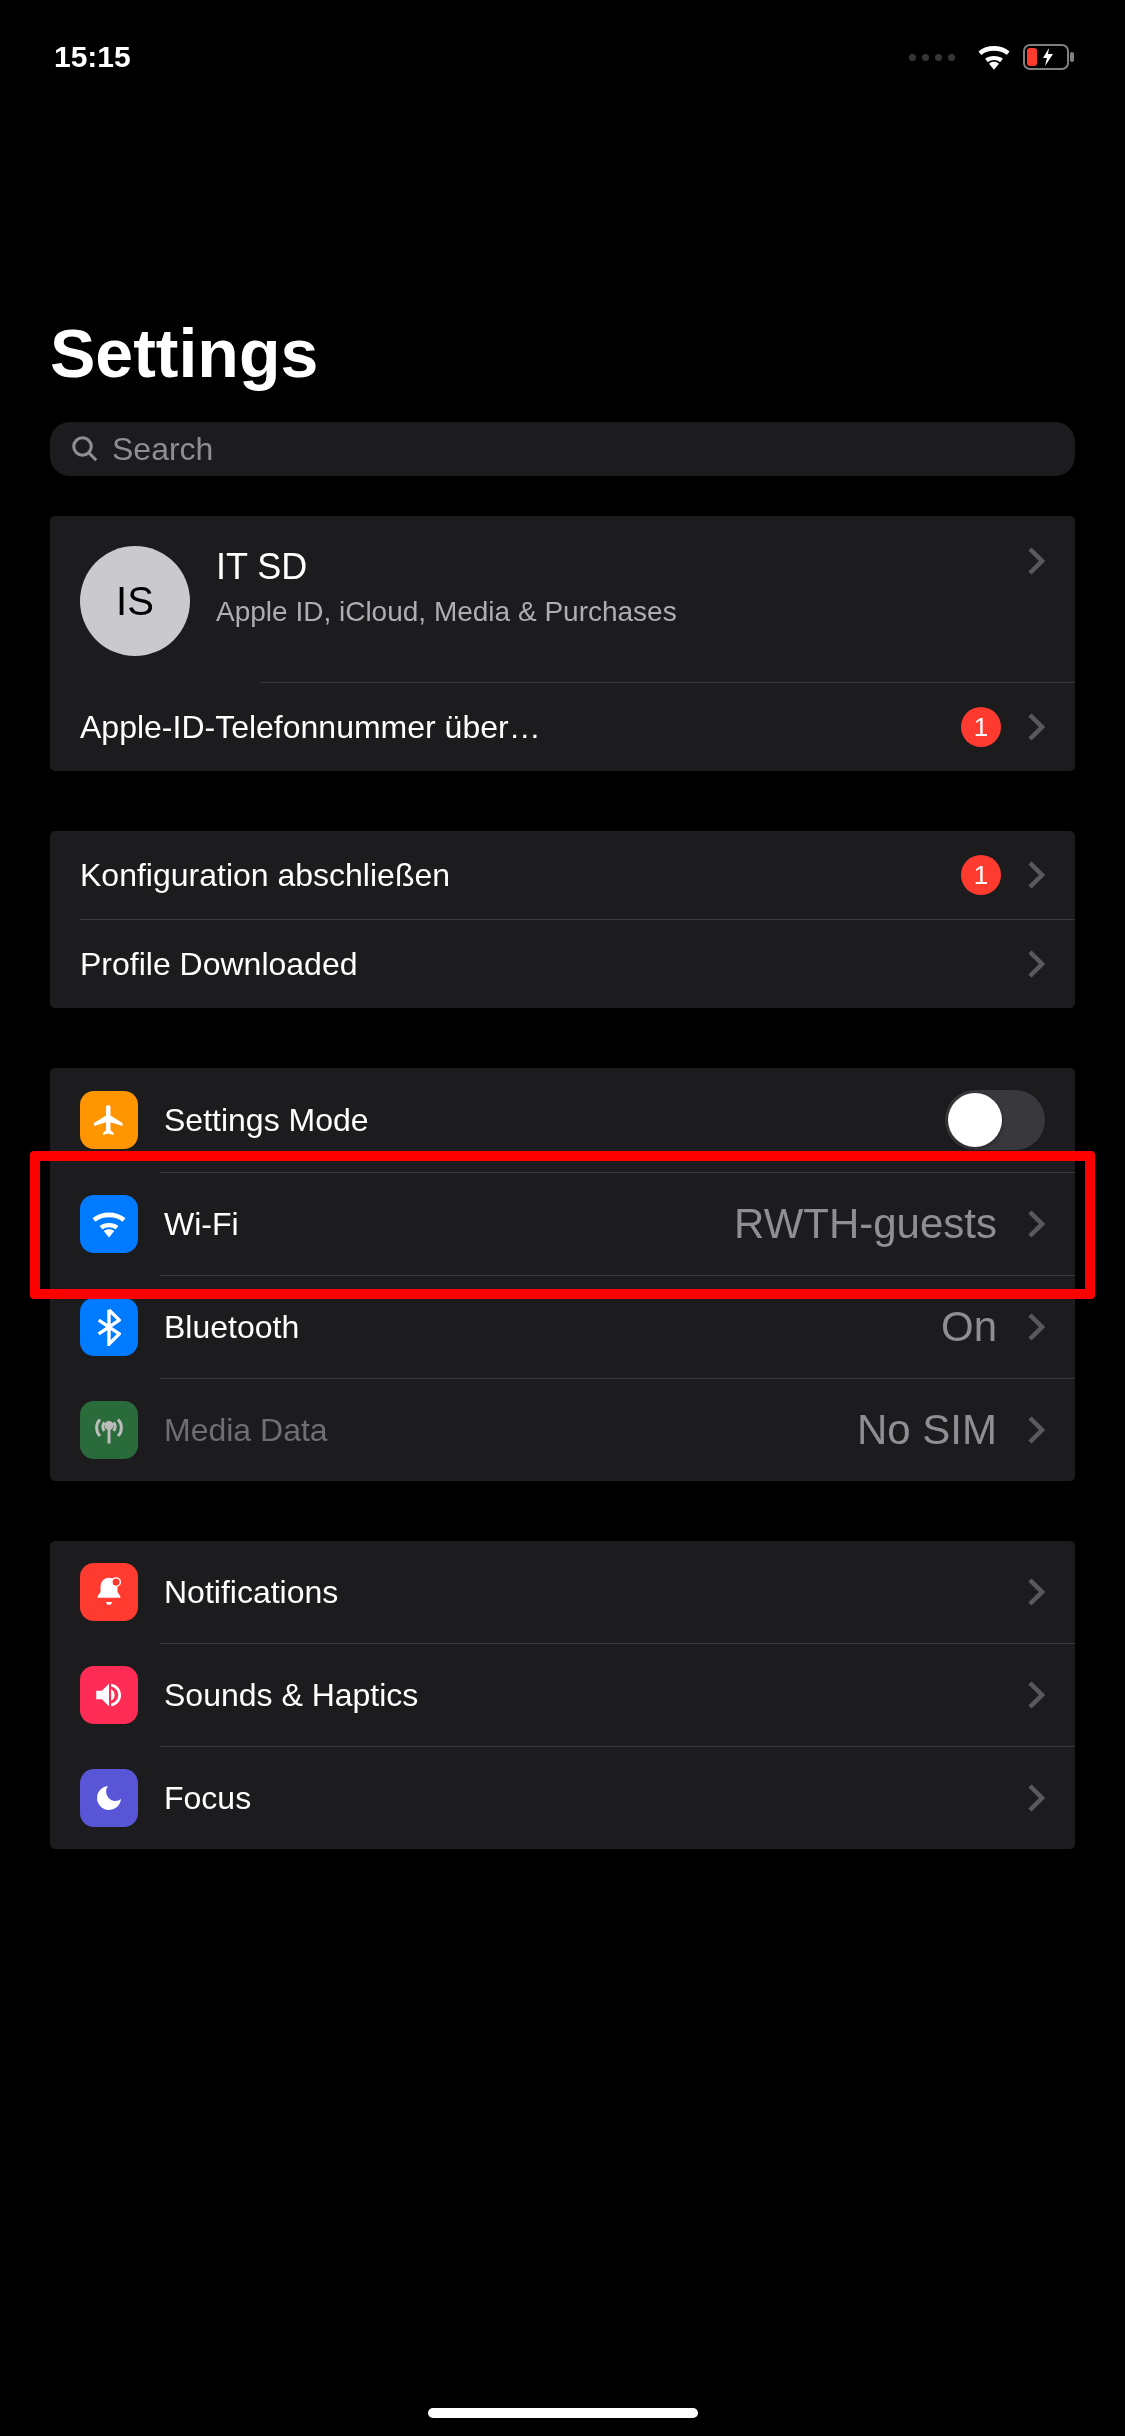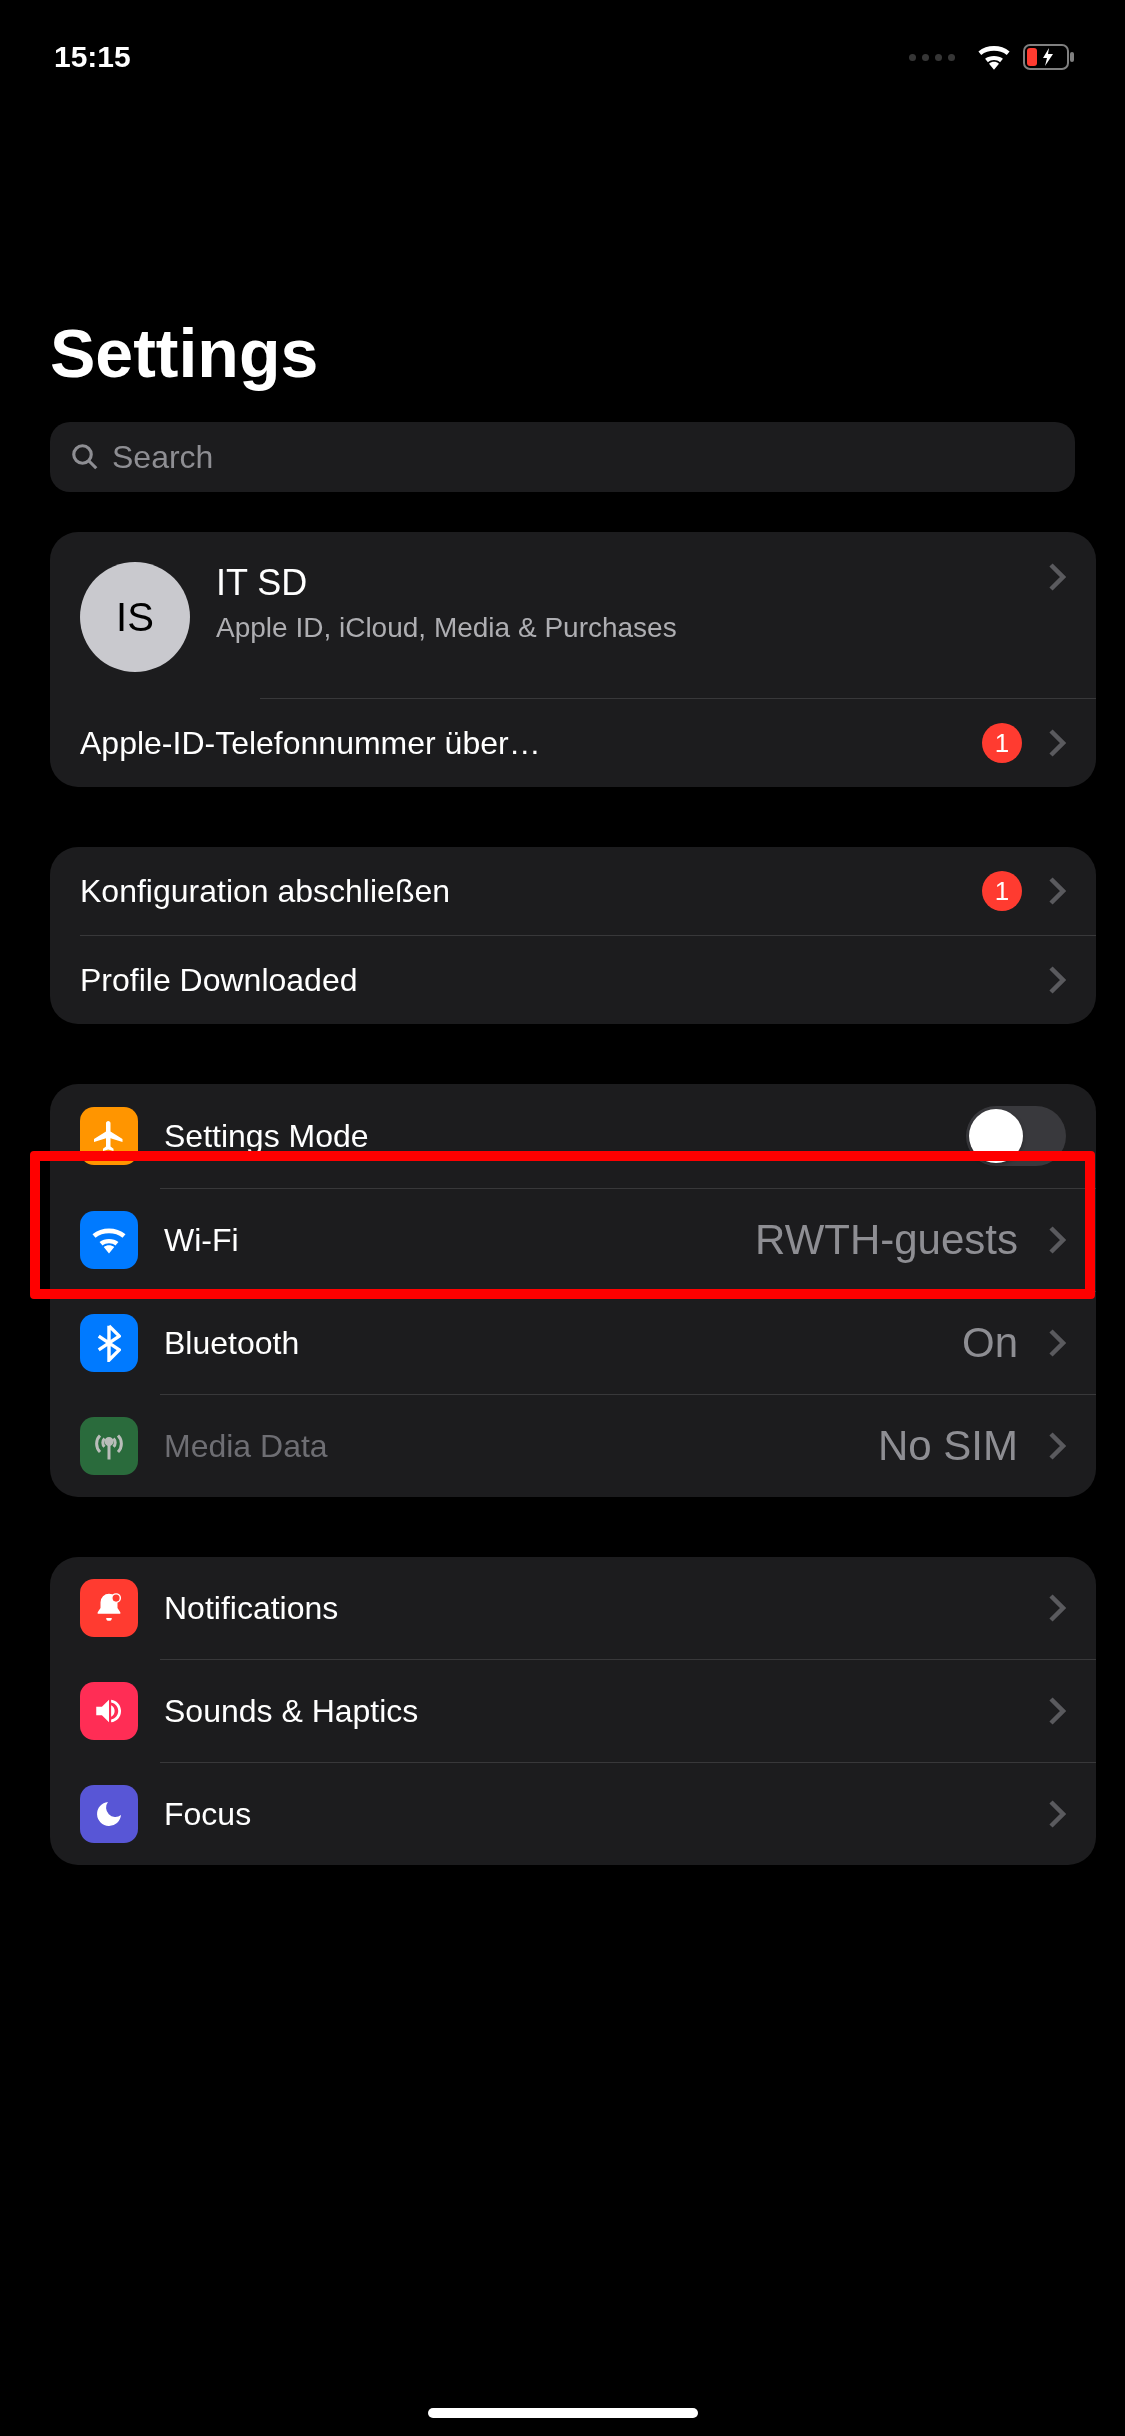--- a/index.html
+++ b/index.html
@@ -27,40 +27,40 @@
     font-size: 68px;
     font-weight: 700;
     padding: 220px 50px 30px 50px;
   }
   .search-wrap { padding: 0 50px 40px 50px; }
   .search {
     width: 100%;
     background: #1c1c1e;
     border: none;
     border-radius: 20px;
-    height: 70px;
+    height: 54px;
     display: flex;
     align-items: center;
     padding: 0 20px;
     gap: 12px;
   }
   .search input {
     background: transparent;
     border: none;
     color: #8e8e93;
     font-size: 32px;
     flex: 1;
     outline: none;
   }
   .search input::placeholder { color: #8e8e93; }
   .search-icon { color:#8e8e93; }
   .group {
-    margin: 0 29px 50px 50px;
+    margin: 0 50px 50px 50px;
     background: #1c1c1e;
-    border-radius: 28px;
+    border-radius: 5px;
     overflow: hidden;
   }
   .row {
     display: flex;
     align-items: center;
     padding: 22px 30px;
     gap: 26px;
     min-height: 88px;
     position: relative;
   }

